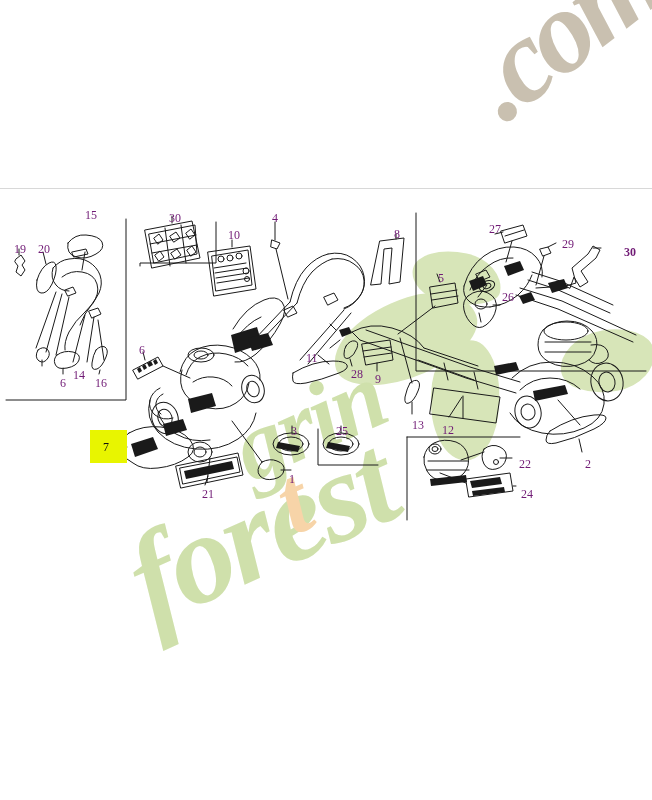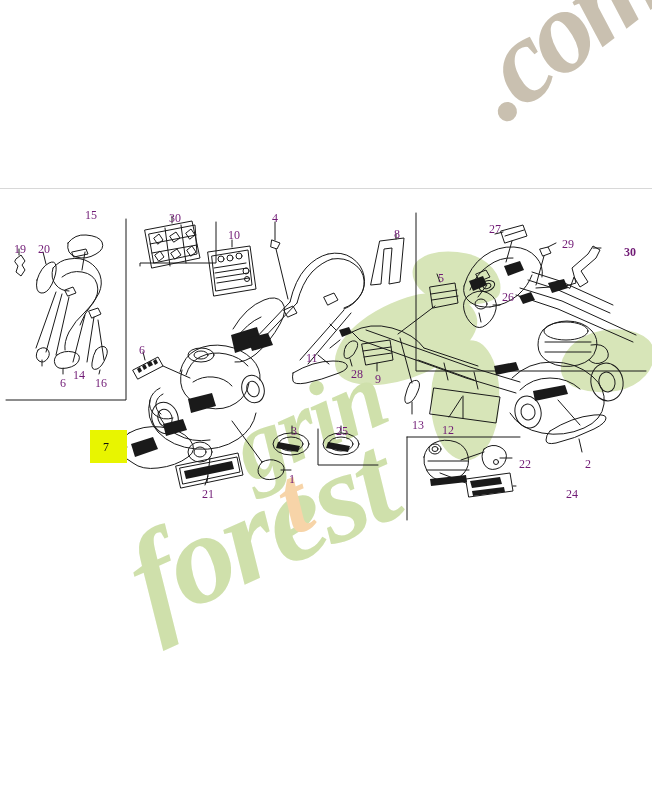--- a/index.html
+++ b/index.html
@@ -411,17 +411,17 @@
       <div class="num" style="left: 438px; top: 272px;">5</div>
       <div class="num" style="left: 351px; top: 368px;">28</div>
       <div class="num" style="left: 375px; top: 373px;">9</div>
       <div class="num" style="left: 412px; top: 419px;">13</div>
       <div class="num" style="left: 442px; top: 424px;">12</div>
       <div class="num" style="left: 489px; top: 223px; text-align: right;">27</div>
       <div class="num" style="left: 502px; top: 291px;">26</div>
       <div class="num" style="left: 562px; top: 238px;">29</div>
       <div class="num" style="left: 624px; top: 246px; font-weight: bold;">30</div>
       <div class="num" style="left: 519px; top: 458px;">22</div>
-      <div class="num" style="left: 521px; top: 488px; margin-left: 45px;">24</div>
+      <div class="num" style="left: 521px; top: 488px;">24</div>
       <div class="num" style="left: 585px; top: 458px;">2</div>
     </div>
 
 </div>
 
 </body></html>

